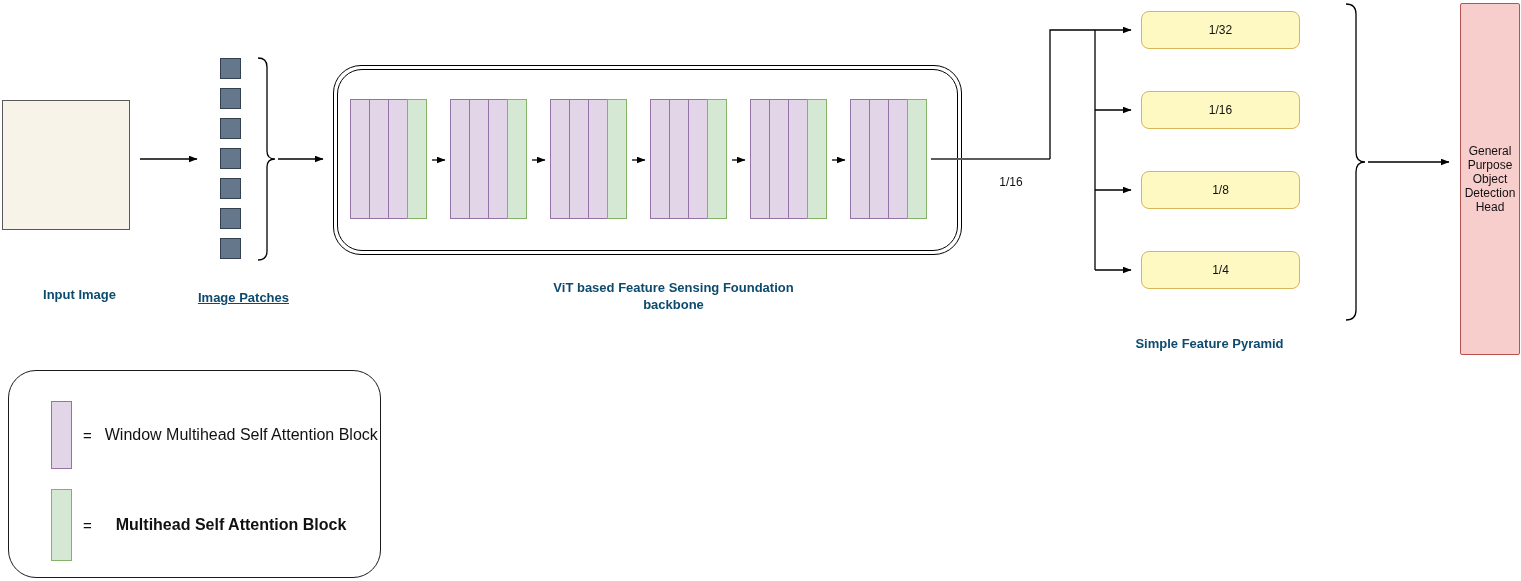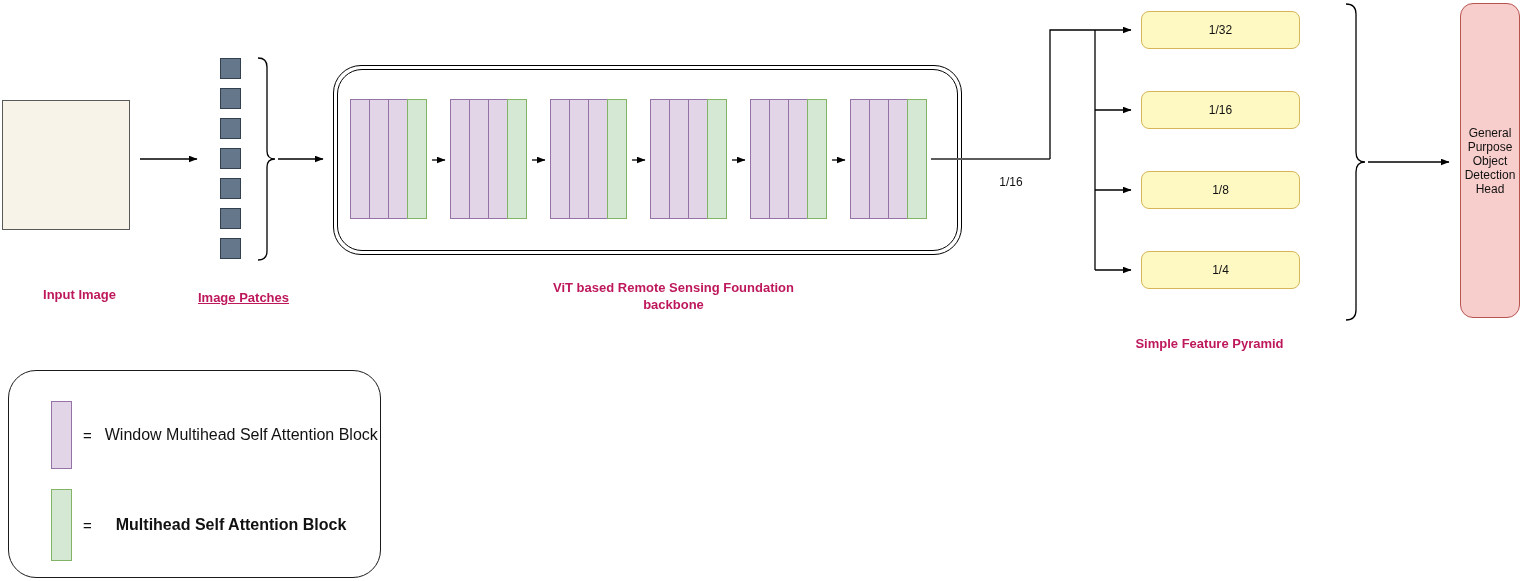--- a/index.html
+++ b/index.html
@@ -12,21 +12,21 @@
 
   
   .input-image{left:2px;top:100px;width:128px;height:130px;
                background:#F7F3E9;border:1px solid #595959;}
 
   
   .patches{left:220px;top:58px;width:21px;display:flex;flex-direction:column;gap:9px;}
   .patch{width:21px;height:21px;background:#65778A;border:1px solid #33404F;box-sizing:border-box;}
 
   
-  .caption{font-size:13px;font-weight:700;color:#be185d;text-align:center;padding-left:27px;}
+  .caption{font-size:13px;font-weight:700;color:#0c4a6e;text-align:center;padding-left:27px;}
   .cap-input{left:0px;top:287px;width:132px;}
   .cap-patches{left:163px;top:290px;width:134px;text-decoration:underline;}
   .cap-backbone{left:460px;top:279px;width:400px;white-space:pre-line;line-height:17px;}
   .cap-pyramid{left:1096px;top:336px;width:200px;}
 
   
   .backbone-outer{left:333px;top:65px;width:629px;height:190px;
                   border:1.4px solid #000;border-radius:28px;}
   .backbone-inner{position:absolute;left:3px;top:3px;right:3px;bottom:3px;
                   border:1px solid #000;border-radius:25px;}
@@ -39,22 +39,22 @@
 
   
   .scale-label{left:981px;top:175px;width:60px;font-size:12px;color:#111;text-align:center;}
 
   
   .pyr-box{left:1141px;width:159px;height:38px;background:#fef9c3;
            border:1.4px solid #D6B656;border-radius:8px;font-size:12px;color:#111;
            display:flex;align-items:center;justify-content:center;z-index:3;}
 
   
-  .head-box{left:1460px;top:3px;width:60px;height:315px;background:#F8CECC;
-            border:1.4px solid #B85450;border-radius:13px;display:flex;
+  .head-box{left:1460px;top:3px;width:60px;height:352px;background:#F8CECC;
+            border:1.4px solid #B85450;border-radius:2px;display:flex;
             align-items:center;justify-content:center;z-index:3;}
   .head-box span{display:block;width:54px;text-align:center;font-size:12px;
                  line-height:14px;color:#111;}
 
   
   .legend-box{left:8px;top:370px;width:373px;height:208px;border:1px solid #1a1a1a;
               border-radius:28px;background:#fff;}
   .legend-row{position:absolute;left:42px;display:flex;align-items:center;}
   .legend-row-1{top:30px;height:68px;}
   .legend-row-2{top:118px;height:72px;}
@@ -108,21 +108,21 @@
     <div class="patch"></div>
     <div class="patch"></div>
     <div class="patch"></div>
     <div class="patch"></div>
   </div>
   <div class="abs caption cap-patches">Image Patches</div>
 
   <div class="abs backbone-outer">
     <div class="backbone-inner"></div>
   </div>
-  <div class="abs caption cap-backbone">ViT based Remote Sensing Foundation
+  <div class="abs caption cap-backbone">ViT based Feature Sensing Foundation
 backbone</div>
 
   <div class="abs group" style="left:350px">
     <div class="cell"></div>
     <div class="cell"></div>
     <div class="cell"></div>
     <div class="cell green"></div>
   </div>
   <div class="abs group" style="left:450px">
     <div class="cell"></div>

